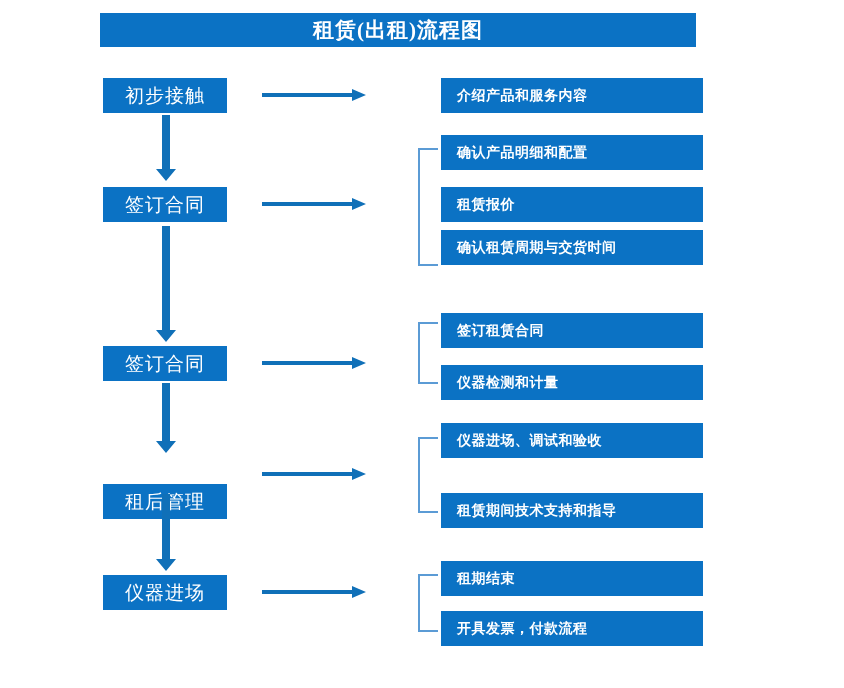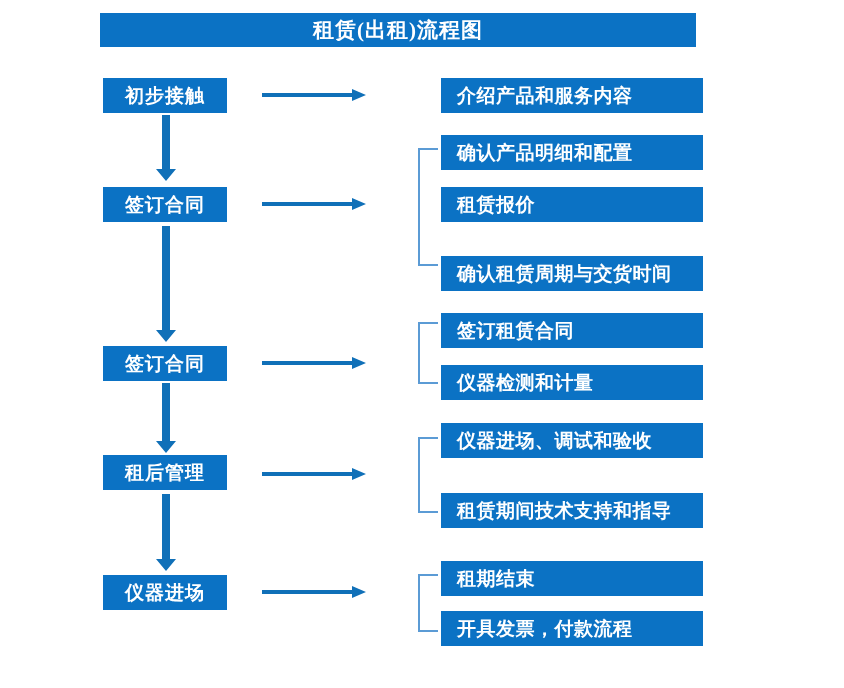--- a/index.html
+++ b/index.html
@@ -34,34 +34,34 @@
     letter-spacing: 1px;
   }
   .stage-box {
     position: absolute;
     left: 103px;
     width: 124px;
     height: 35px;
     background: #0b72c4;
     color: #ffffff;
     font-size: 19px;
-    font-weight: bold;
+    font-weight: normal;
     display: flex;
     align-items: center;
     justify-content: center;
     letter-spacing: 1px;
   }
   .detail-box {
     position: absolute;
     left: 441px;
     width: 262px;
     height: 35px;
     background: #0b72c4;
     color: #ffffff;
-    font-size: 19px;
+    font-size: 14px;
     font-weight: bold;
     display: flex;
     align-items: center;
     padding-left: 16px;
     box-sizing: border-box;
     letter-spacing: 0.5px;
   }
   .h-arrow {
     position: absolute;
     left: 262px;
@@ -86,27 +86,27 @@
 </head>
 <body>
 
 <div id="canvas">
 
   <div class="title-bar">租赁(出租)流程图</div>
 
   <div class="stage-box" style="top:78px">初步接触</div>
   <div class="stage-box" style="top:187px">签订合同</div>
   <div class="stage-box" style="top:346px">签订合同</div>
-  <div class="stage-box" style="top:455px">租后管理</div>
+  <div class="stage-box" style="top:484px">租后管理</div>
   <div class="stage-box" style="top:575px">仪器进场</div>
 
   <div class="detail-box" style="top:78px">介绍产品和服务内容</div>
   <div class="detail-box" style="top:135px">确认产品明细和配置</div>
   <div class="detail-box" style="top:187px">租赁报价</div>
-  <div class="detail-box" style="top:256px">确认租赁周期与交货时间</div>
+  <div class="detail-box" style="top:230px">确认租赁周期与交货时间</div>
   <div class="detail-box" style="top:313px">签订租赁合同</div>
   <div class="detail-box" style="top:365px">仪器检测和计量</div>
   <div class="detail-box" style="top:423px">仪器进场、调试和验收</div>
   <div class="detail-box" style="top:493px">租赁期间技术支持和指导</div>
   <div class="detail-box" style="top:561px">租期结束</div>
   <div class="detail-box" style="top:611px">开具发票，付款流程</div>
 
   <svg class="h-arrow" style="top:88px" viewBox="0 0 104 14">
       <path d="M0 5 L90 5 L90 1 L104 7 L90 13 L90 9 L0 9 Z" fill="#1070b8"></path>
     </svg>

